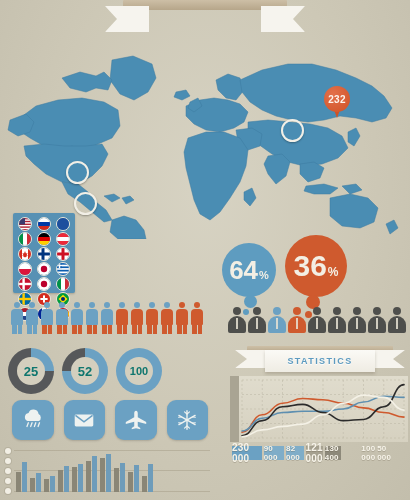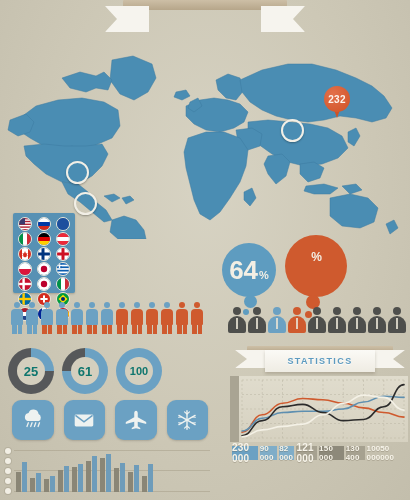--- a/index.html
+++ b/index.html
@@ -434,20 +434,21 @@
     <div class="bub-main">
       <span class="b-num">64</span>
       <span class="b-pct">%</span>
     </div>
     <div class="bub-dot d1"></div>
     <div class="bub-dot d2"></div>
   </div>
 
   <div id="bubble-36">
     <div class="bub-main">
+      <span class="b-num">36</span>
       <span class="b-pct">%</span>
     </div>
     <div class="bub-dot d1"></div>
     <div class="bub-dot d2"></div>
   </div>
 
   <div id="people-row">
       <div class="person">
         <div class="p-head" style="background:#6ba1c3"></div>
         <div class="p-body" style="background:#6ba1c3"></div>
@@ -577,21 +578,21 @@
     </div>
 
   <div id="donut-row">
       <div class="donut" style="background: conic-gradient(rgb(107, 161, 195) 0deg, rgb(107, 161, 195) 90deg, rgb(86, 88, 90) 90deg, rgb(86, 88, 90) 360deg);">
         <div class="hole">
           <span class="dv">25</span>
         </div>
       </div>
       <div class="donut" style="background: conic-gradient(rgb(107, 161, 195) 0deg, rgb(107, 161, 195) 270deg, rgb(86, 88, 90) 270deg, rgb(86, 88, 90) 360deg);">
         <div class="hole">
-          <span class="dv">61</span>
+          <span class="dv">52</span>
         </div>
       </div>
       <div class="donut" style="background: conic-gradient(rgb(107, 161, 195) 0deg, rgb(107, 161, 195) 360deg, rgb(86, 88, 90) 360deg, rgb(86, 88, 90) 360deg);">
         <div class="hole">
           <span class="dv small">100</span>
         </div>
       </div>
     </div>
 
   <div id="icon-row">
@@ -729,21 +730,20 @@
   </div>
 
   <div id="stats-table">
       <div class="st-row r1">
         <div class="st-cell big" style="width: 44%;">230 000</div>
         <div class="st-cell" style="width: 30%;">90 000</div>
         <div class="st-cell" style="width: 26%;">82 000</div>
       </div>
       <div class="st-row r2">
         <div class="st-cell big" style="width: 32%;">121 000</div>
-        <div class="st-cell" style="width: 38%;">150 000</div>
         <div class="st-cell" style="width: 30%;">130 400</div>
       </div>
       <div class="st-row r3">
         <div class="st-cell" style="width: 33%;">100 000</div>
         <div class="st-cell" style="width: 27%;">50 000</div>
       </div>
     </div>
 
 </div>
 

